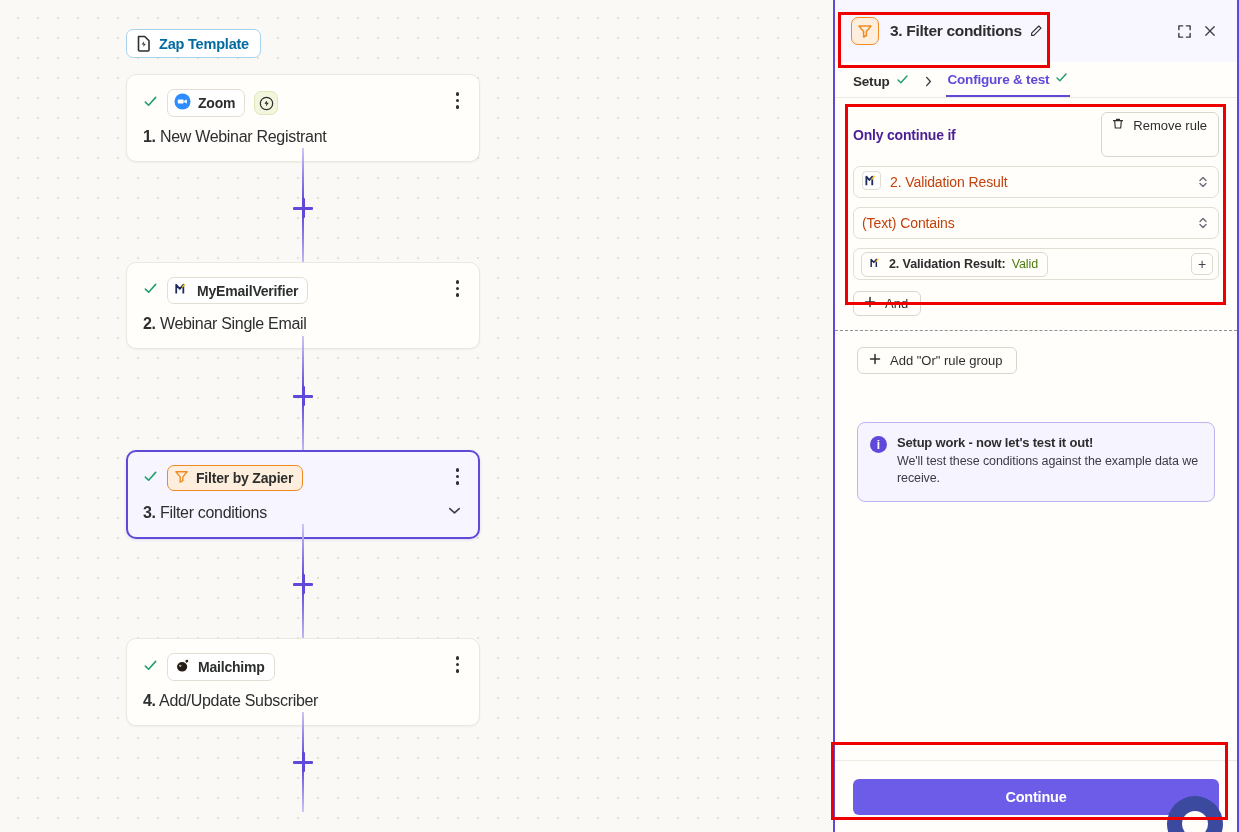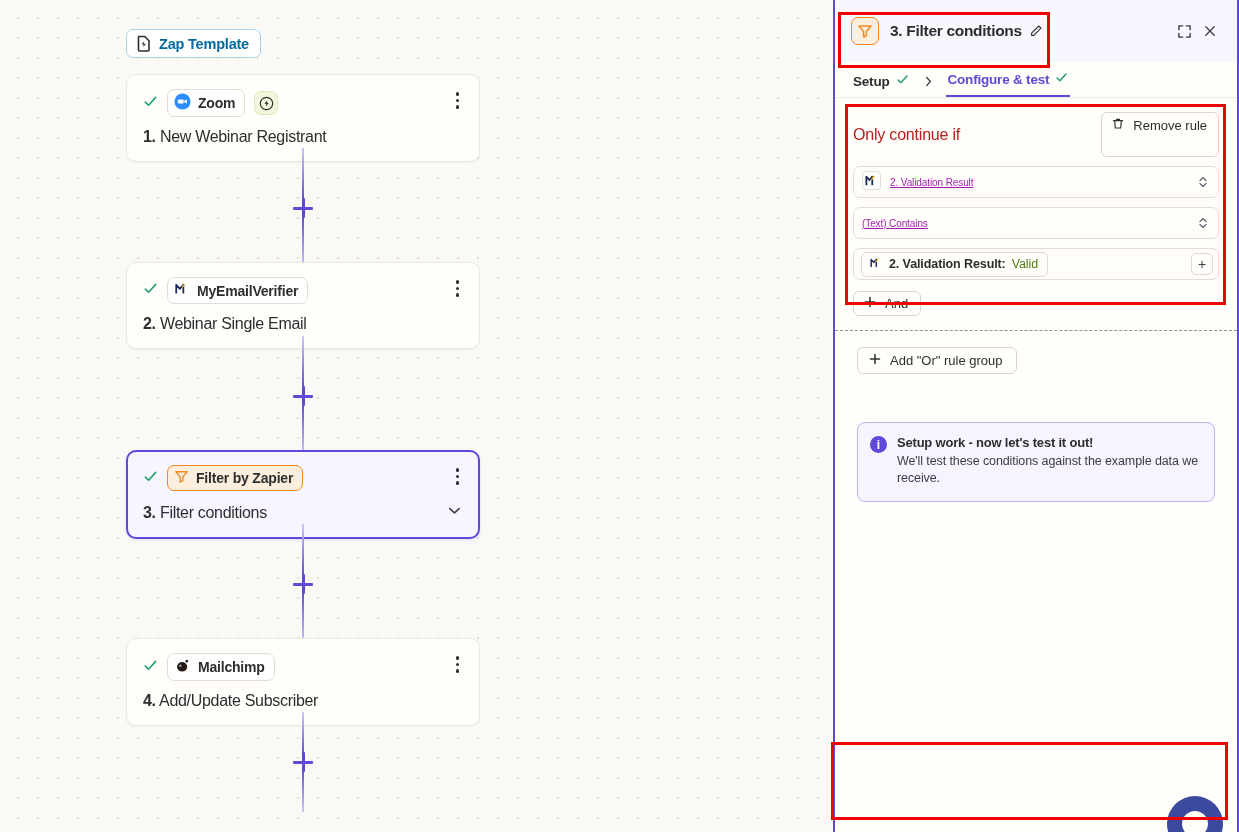--- a/index.html
+++ b/index.html
@@ -112,33 +112,33 @@
     padding: 0 0 0 16px; background: #fffefb; border-bottom: 1px solid #eeebe3;
   }
   .tab { display: flex; align-items: center; gap: 6px; padding: 0 2px 8px 2px; font-size: 13.5px; font-weight: bold; color: #2d2e2e; cursor: pointer; letter-spacing: -0.2px;}
   .tab.active { color: #5f49d8; border-bottom: 2.5px solid #5f49d8; }
   .tab-sep { padding: 0 12px 9px 12px; color: #3b3c46; display: flex; align-items: flex-end; }
 
   .panel-body { flex: 1 1 auto; overflow: hidden; position: relative; background: #fffefb; }
 
   .rule-group { padding: 14px 18px 0 18px; }
   .rule-head { display: flex; align-items: center; justify-content: space-between; margin-bottom: 9px; }
-  .rule-head-label { font-size: 16px; font-weight: normal; color: #b91c1c; letter-spacing: -0.2px; }
+  .rule-head-label { font-size: 14px; font-weight: bold; color: #4c1d95; letter-spacing: -0.2px; }
   .remove-rule {
     display: inline-flex; align-items: center; gap: 8px;
     border: 1px solid #d9d5cb; border-radius: 6px; background: #fffefb;
     padding: 4px 11px 22px 9px; font-size: 13px; color: #2d2e2e; cursor: pointer;
   }
   .field {
     display: flex; align-items: center;
     border: 1px solid #e2ded4; border-radius: 7px; background: #fffefb;
     height: 32px; padding: 0 9px 0 8px; margin-bottom: 9px;
   }
   .field .mev-ico { flex: 0 0 auto; margin-right: 9px; }
-  .field .ftext { flex: 1 1 auto; font-size: 10px; color: #a21caf; letter-spacing: -0.1px; text-decoration: underline; }
+  .field .ftext { flex: 1 1 auto; font-size: 14px; color: #c2410c; letter-spacing: -0.1px; }
   .field .chev { flex: 0 0 auto; color: #6a6b74; display: flex; }
   .field.value-field { padding-left: 7px; padding-right: 5px; }
   .token {
     display: inline-flex; align-items: center; gap: 6px;
     border: 1px solid #ddd9cf; border-radius: 6px; background: #fffefb;
     padding: 3px 9px 3px 7px; font-size: 12.5px; letter-spacing: -0.1px;
   }
   .token .tk-label { font-weight: bold; color: #2d2e2e; }
   .token .tk-val { color: #4d7c0f; }
   .add-btn-sq {
@@ -482,20 +482,23 @@
 
       <div class="info-card">
         <span class="info-ico">i</span>
         <span>
           <div class="info-title">Setup work - now let's test it out!</div>
           <div class="info-body">We'll test these conditions against the example data we receive.</div>
         </span>
       </div>
     </div>
 
+    <div class="panel-foot">
+      <button class="continue-btn">Continue</button>
+    </div>
   </div>
 
   <div class="help-bubble">
     <span class="inner"></span>
   </div>
 
   <div class="anno anno-head"></div>
   <div class="anno anno-rule"></div>
   <div class="anno anno-cont"></div>
 

